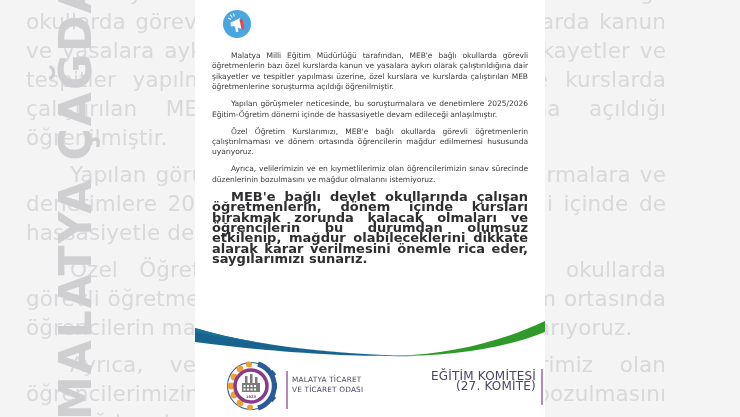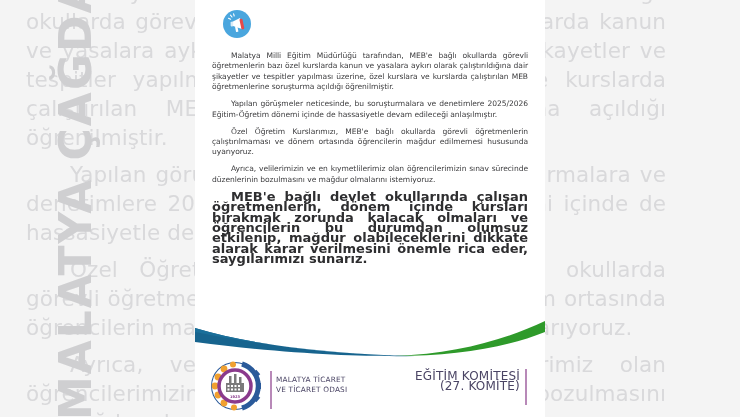--- a/index.html
+++ b/index.html
@@ -49,21 +49,21 @@
     .body-text {
       position: absolute; left: 17px; top: 51px; width: 316px;
       font-family: "DejaVu Sans", sans-serif;
       font-size: 7.55px; line-height: 10.4px; color: #3a3a3c;
       text-align: justify; letter-spacing: -0.05px;
     }
     .body-text p { margin: 0 0 6.6px 0; text-indent: 19px; }
     .body-text p.bold { font-weight: bold; color: #2e2e30; font-size: 13px; letter-spacing: 0px; }
     .swoosh { position: absolute; left: 0; top: 318px; }
     .footer {
-      position: absolute; left: 0; top: 355px; width: 350px; height: 50px; text-decoration: underline;
+      position: absolute; left: 16px; top: 355px; width: 350px; height: 50px; text-decoration: underline;
     }
     .logo {
       position: absolute; left: 13px; top: 4px; width: 54px; height: 54px;
     }
     .divider {
       position: absolute; width: 2px; background: #b889b8;
     }
     .org-name {
       position: absolute; left: 81px; top: 20px;
       font-size: 7.3px; line-height: 10px; color: #4a4464; letter-spacing: 0.2px;

